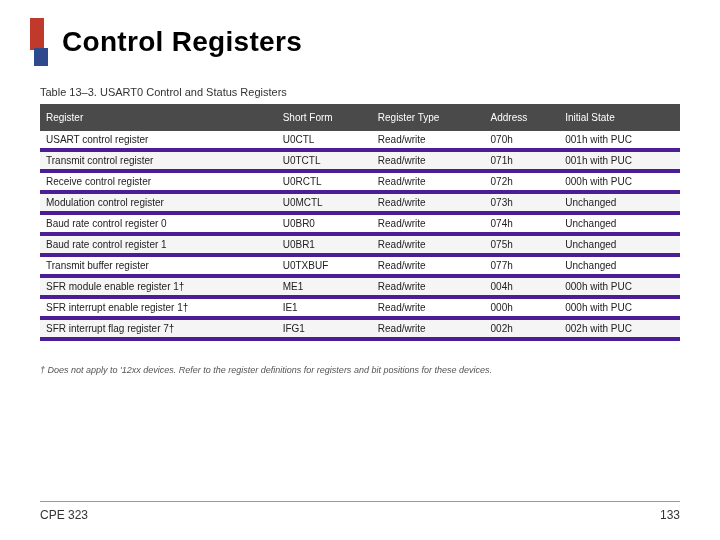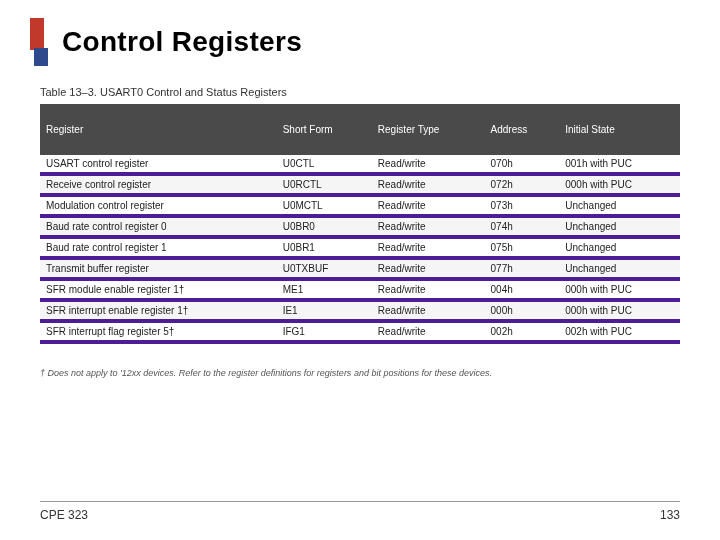--- a/index.html
+++ b/index.html
@@ -72,21 +72,21 @@
     
     .reg-table {
       width: 100%;
       border-collapse: collapse;
       font-size: 10px;
     }
 
     .reg-table th {
       background: #4a4a4a;
       color: #fff;
-      padding: 20px 6px;
+      padding: 8px 6px;
       text-align: left;
       font-weight: normal;
       font-size: 10px;
     }
 
     .reg-table td {
       padding: 3px 6px;
       border-bottom: 4px solid #4c1d95;
       font-size: 10px;
       color: #222;
@@ -171,20 +171,27 @@
       </thead>
       <tbody id="table-body">
       <tr>
             <td>USART control register</td>
             <td>U0CTL</td>
             <td>Read/write</td>
             <td>070h</td>
             <td>001h with PUC</td>
           </tr>
           <tr>
+            <td>Transmit control register</td>
+            <td>U0TCTL</td>
+            <td>Read/write</td>
+            <td>071h</td>
+            <td>001h with PUC</td>
+          </tr>
+          <tr>
             <td>Receive control register</td>
             <td>U0RCTL</td>
             <td>Read/write</td>
             <td>072h</td>
             <td>000h with PUC</td>
           </tr>
           <tr>
             <td>Modulation control register</td>
             <td>U0MCTL</td>
             <td>Read/write</td>
@@ -220,21 +227,21 @@
             <td>000h with PUC</td>
           </tr>
           <tr>
             <td>SFR interrupt enable register 1†</td>
             <td>IE1</td>
             <td>Read/write</td>
             <td>000h</td>
             <td>000h with PUC</td>
           </tr>
           <tr>
-            <td>SFR interrupt flag register 5†</td>
+            <td>SFR interrupt flag register 7†</td>
             <td>IFG1</td>
             <td>Read/write</td>
             <td>002h</td>
             <td>002h with PUC</td>
           </tr>
         </tbody>
     </table>
 
     <div class="footnote">† Does not apply to '12xx devices. Refer to the register definitions for registers and bit positions for these devices.</div>
 

